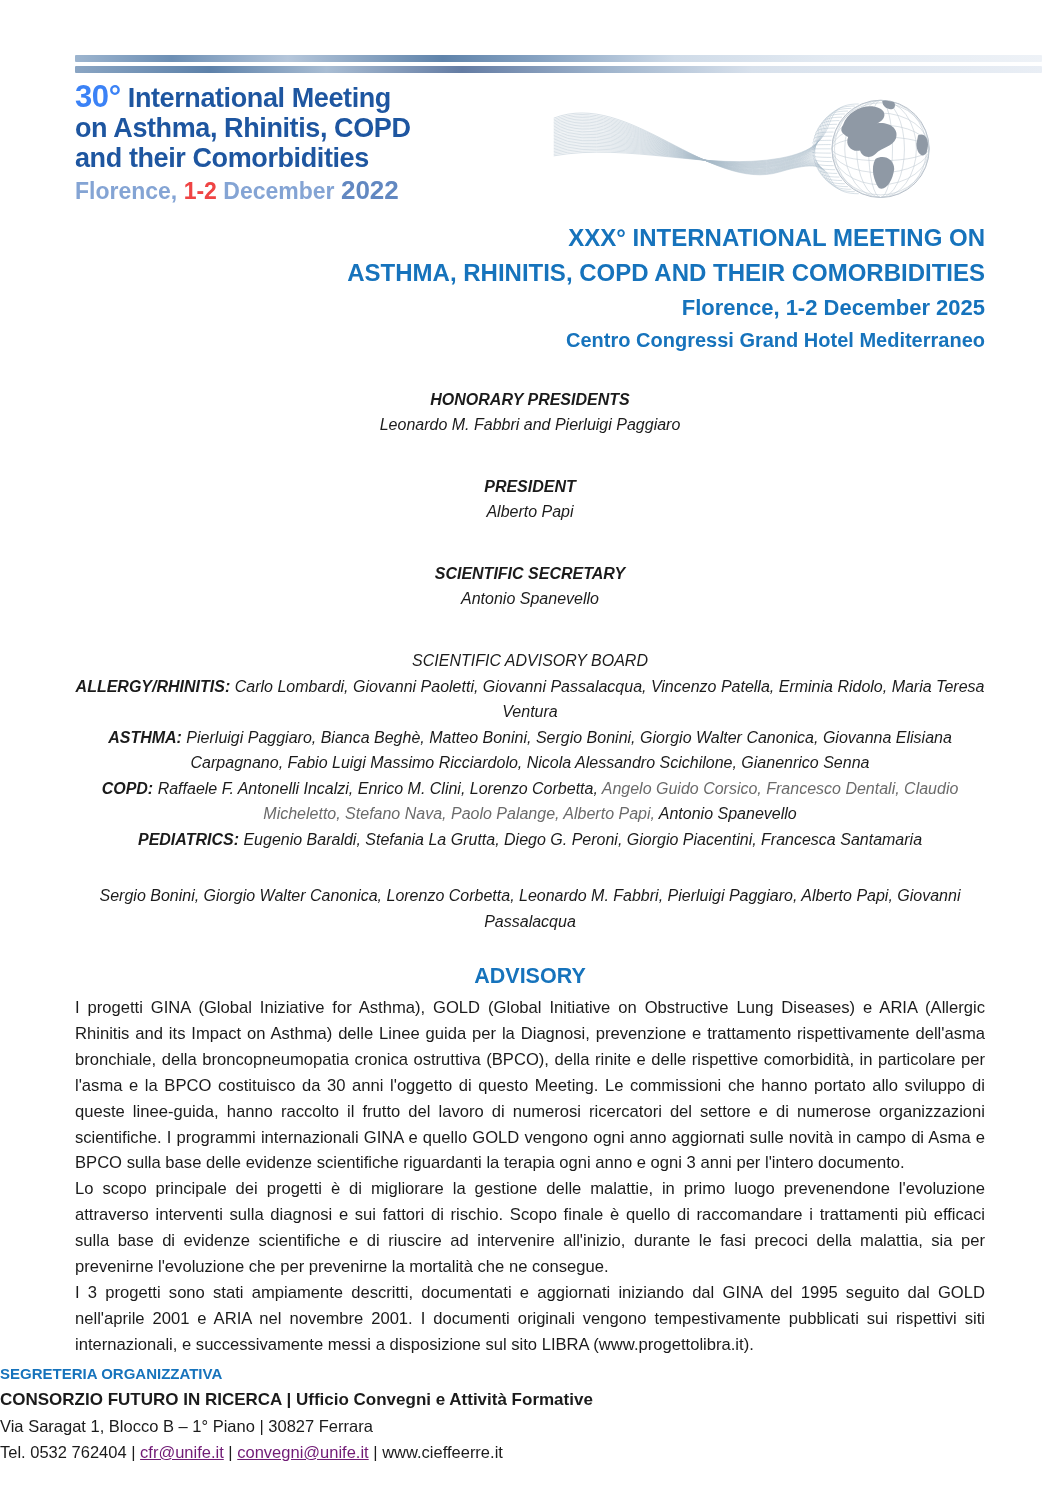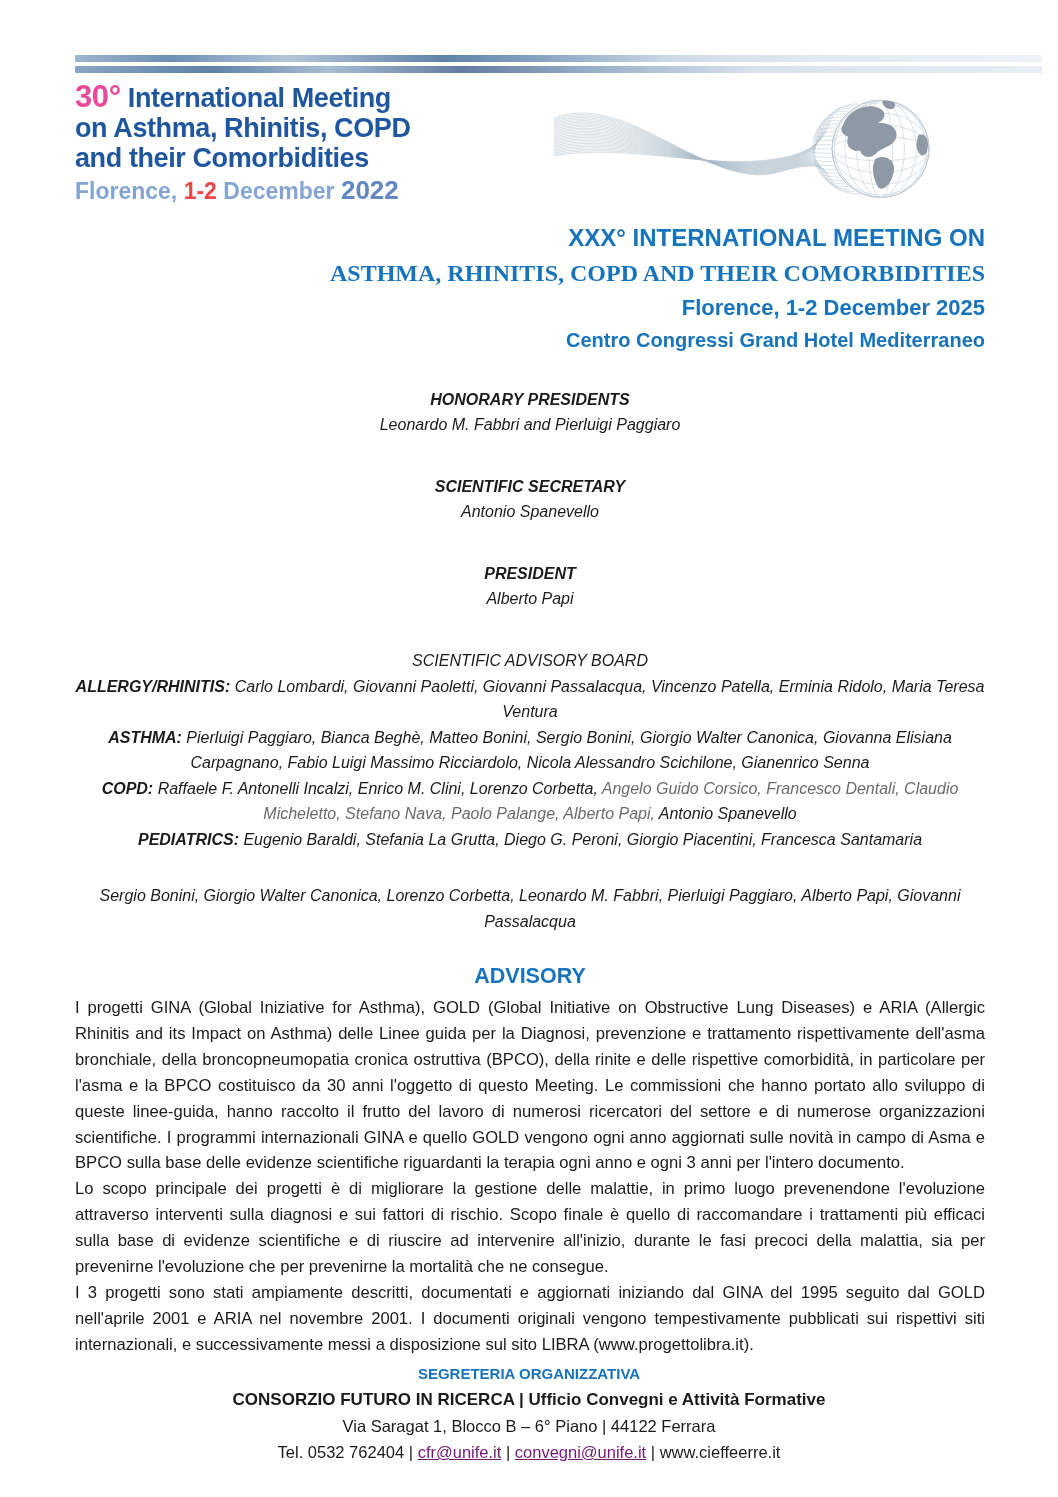--- a/index.html
+++ b/index.html
@@ -18,33 +18,33 @@
   
   .stripe{height:7px;width:967px;border-radius:1px;}
   .stripe-1{background:linear-gradient(90deg,#9db5cf 0%,#6d8fb4 10%,#b5c6da 22%,#5f83aa 38%,#87a3c2 48%,#cfdbe8 62%,#e3eaf2 78%,#eef2f7 100%);}
   .stripe-gap{height:4px;}
   .stripe-2{background:linear-gradient(90deg,#8aa5c3 0%,#5d81a9 14%,#a9bdd3 26%,#647ca3 40%,#9fb4cc 55%,#d8e1ec 70%,#e9eef5 100%);}
 
   
   .header{display:flex;justify-content:space-between;align-items:flex-start;margin-top:9px;height:128px;}
   .logo{line-height:30px;white-space:nowrap;}
   .logo-line{font-weight:bold;color:#1e56a0;font-size:27px;letter-spacing:-0.4px;}
-  .logo-num{color:#ec4899;font-size:31px;}
+  .logo-num{color:#3b82f6;font-size:31px;}
   .logo-date{font-weight:bold;font-size:23px;color:#84a4d4;margin-top:2px;}
   .logo-date .days{color:#ef4444;}
   .logo-date .year{color:#6288c1;font-size:26px;}
   .waves-wrap{width:470px;height:128px;margin-top:2px;}
   .wave-lines path{stroke:#a8bac9;stroke-width:0.6;fill:none;opacity:0.85;}
   .globe-grid{stroke:#c3ccd5;fill:none;stroke-width:0.7;}
   .globe-land{fill:#8f99a5;stroke:none;}
 
   
   .title-block{text-align:right;margin-top:10px;color:#1673bc;font-weight:bold;}
   .title-l1{font-size:24px;line-height:35px;}
-  .title-l2{font-size:24px;line-height:36px;font-family:Liberation Serif, serif;}
+  .title-l2{font-size:24px;line-height:36px;}
   .title-l3{font-size:22px;line-height:34px;}
   .title-l4{font-size:20px;line-height:31px;}
 
   
   .officers{text-align:center;margin-top:31px;font-style:italic;font-size:16px;}
   .officer-group{margin-bottom:37px;}
   .officer-role{font-weight:bold;line-height:25px;}
   .officer-names{line-height:25px;}
 
   
@@ -53,21 +53,21 @@
   .board-label{font-weight:bold;}
   .muted-names{color:#6b6b6b;}
   .libra{text-align:center;margin-top:31px;font-style:italic;font-size:16px;line-height:25.5px;}
 
   
   .razionale{margin-top:27px;}
   .razionale-heading{color:#1673bc;font-weight:bold;font-size:21.5px;text-align:center;line-height:30px;margin-bottom:4px;}
   .para{font-size:16.6px;line-height:25.9px;text-align:justify;margin:0;}
   
   
-  .footer{position:absolute;left:0;right:0;bottom:32px;text-align:center;}
+  .footer{position:absolute;left:0;right:0;bottom:32px;text-align:left;}
   .footer-heading{color:#1673bc;font-weight:bold;font-size:15px;line-height:26px;}
   .footer-org{font-weight:bold;font-size:17px;line-height:26px;}
   .footer-addr{font-size:16.5px;line-height:26px;}
   .footer-tel{font-size:16.5px;line-height:26px;}
   .email-link{color:#701a75;text-decoration:underline;cursor:pointer;}
 </style>
 </head>
 <body>
 
 <div class="page">
@@ -147,26 +147,26 @@
     <div class="title-l3">Florence, 1-2 December 2025</div>
     <div class="title-l4">Centro Congressi Grand Hotel Mediterraneo</div>
   </div>
 
   <div class="officers">
     <div class="officer-group">
       <div class="officer-role">HONORARY PRESIDENTS</div>
       <div class="officer-names">Leonardo M. Fabbri and Pierluigi Paggiaro</div>
     </div>
     <div class="officer-group">
+      <div class="officer-role">PRESIDENT</div>
+      <div class="officer-names">Alberto Papi</div>
+    </div>
+    <div class="officer-group">
       <div class="officer-role">SCIENTIFIC SECRETARY</div>
       <div class="officer-names">Antonio Spanevello</div>
-    </div>
-    <div class="officer-group">
-      <div class="officer-role">PRESIDENT</div>
-      <div class="officer-names">Alberto Papi</div>
     </div>
   </div>
 
   <div class="board">
     <div class="board-heading">SCIENTIFIC ADVISORY BOARD</div>
     <div><span class="board-label">ALLERGY/RHINITIS:</span><span> Carlo Lombardi, Giovanni Paoletti, Giovanni Passalacqua, Vincenzo Patella, Erminia Ridolo, Maria Teresa Ventura</span></div>
     <div><span class="board-label">ASTHMA:</span><span> Pierluigi Paggiaro, Bianca Beghè, Matteo Bonini, Sergio Bonini, Giorgio Walter Canonica, Giovanna Elisiana Carpagnano, Fabio Luigi Massimo Ricciardolo, Nicola Alessandro Scichilone, Gianenrico Senna</span></div>
     <div><span class="board-label">COPD:</span><span> Raffaele F. Antonelli Incalzi, Enrico M. Clini, Lorenzo Corbetta, </span><span class="muted-names">Angelo Guido Corsico, Francesco Dentali, Claudio Micheletto, Stefano Nava, Paolo Palange, Alberto Papi, </span><span>Antonio Spanevello</span></div>
     <div><span class="board-label">PEDIATRICS:</span><span> Eugenio Baraldi, Stefania La Grutta, Diego G. Peroni, Giorgio Piacentini, Francesca Santamaria</span></div>
   </div>
@@ -178,17 +178,17 @@
   <div class="razionale">
     <div class="razionale-heading">ADVISORY</div>
     <p class="para">I progetti GINA (Global Iniziative for Asthma), GOLD (Global Initiative on Obstructive Lung Diseases) e ARIA (Allergic Rhinitis and its Impact on Asthma) delle Linee guida per la Diagnosi, prevenzione e trattamento rispettivamente dell'asma bronchiale, della broncopneumopatia cronica ostruttiva (BPCO), della rinite e delle rispettive comorbidità, in particolare per l'asma e la BPCO costituisco da 30 anni l'oggetto di questo Meeting. Le commissioni che hanno portato allo sviluppo di queste linee-guida, hanno raccolto il frutto del lavoro di numerosi ricercatori del settore e di numerose organizzazioni scientifiche. I programmi internazionali GINA e quello GOLD vengono ogni anno aggiornati sulle novità in campo di Asma e BPCO sulla base delle evidenze scientifiche riguardanti la terapia ogni anno e ogni 3 anni per l'intero documento.</p>
     <p class="para">Lo scopo principale dei progetti è di migliorare la gestione delle malattie, in primo luogo prevenendone l'evoluzione attraverso interventi sulla diagnosi e sui fattori di rischio. Scopo finale è quello di raccomandare i trattamenti più efficaci sulla base di evidenze scientifiche e di riuscire ad intervenire all'inizio, durante le fasi precoci della malattia, sia per prevenirne l'evoluzione che per prevenirne la mortalità che ne consegue.</p>
     <p class="para">I 3 progetti sono stati ampiamente descritti, documentati e aggiornati iniziando dal GINA del 1995 seguito dal GOLD nell'aprile 2001 e ARIA nel novembre 2001. I documenti originali vengono tempestivamente pubblicati sui rispettivi siti internazionali, e successivamente messi a disposizione sul sito LIBRA (www.progettolibra.it).</p>
   </div>
 
   <div class="footer">
     <div class="footer-heading">SEGRETERIA ORGANIZZATIVA</div>
     <div class="footer-org">CONSORZIO FUTURO IN RICERCA | Ufficio Convegni e Attività Formative</div>
-    <div class="footer-addr">Via Saragat 1, Blocco B – 6° Piano | 44122 Ferrara</div>
+    <div class="footer-addr">Via Saragat 1, Blocco B – 1° Piano | 30827 Ferrara</div>
     <div class="footer-tel"><span>Tel. 0532 762404 | </span><a class="email-link">cfr@unife.it</a><span> | </span><a class="email-link">convegni@unife.it</a><span> | </span><span>www.cieffeerre.it</span></div>
   </div>
 
 </div>
 
 </body></html>

